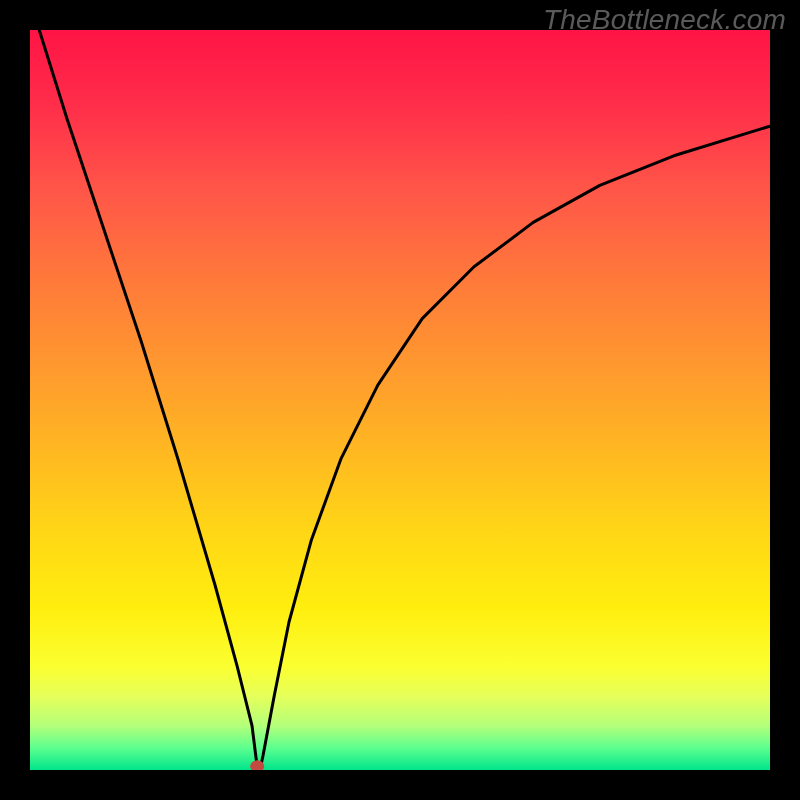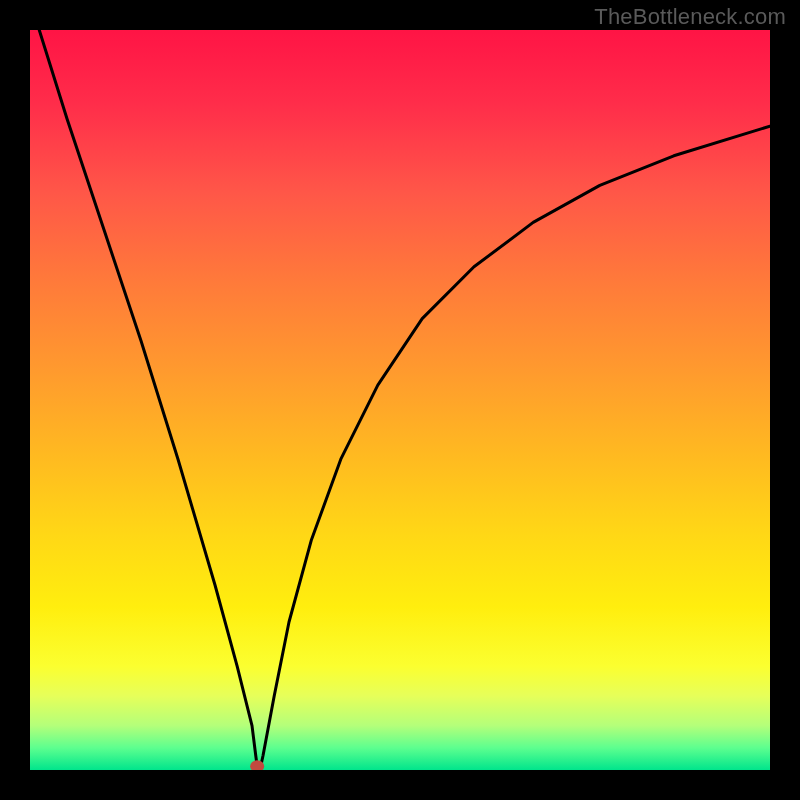--- a/index.html
+++ b/index.html
@@ -15,24 +15,25 @@
     position: relative;
     width: 800px;
     height: 800px;
     background: #000;
   }
   .watermark {
     position: absolute;
     top: 4px;
     right: 14px;
     color: #5a5a5a;
-    font-size: 22px;
+    font-size: 28px;
     font-weight: 400;
     letter-spacing: 0.2px;
     z-index: 5;
+    font-style: italic;
   }
   .plot {
     position: absolute;
     left: 30px;
     top: 30px;
     width: 740px;
     height: 740px;
     overflow: hidden;
   }
   .gradient {

